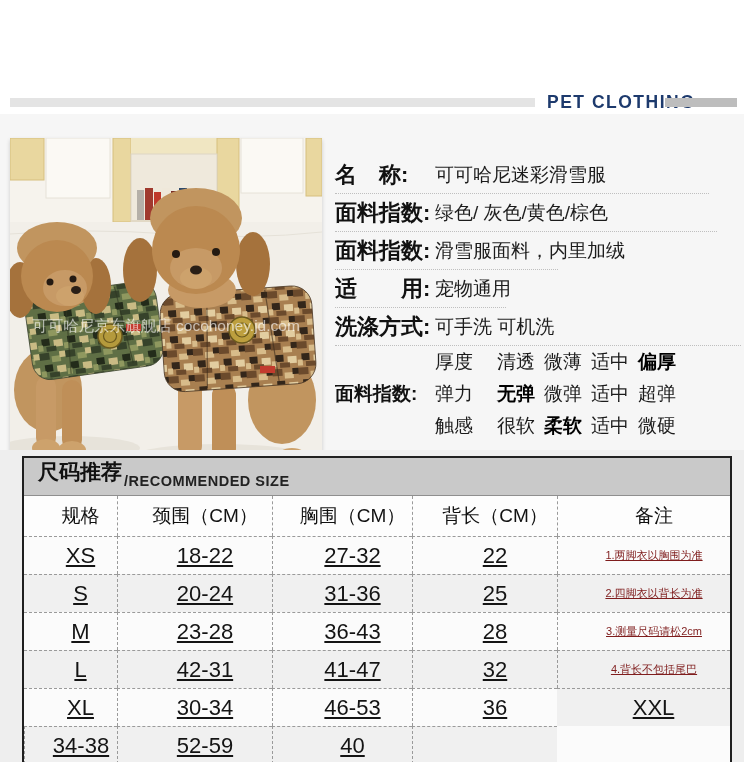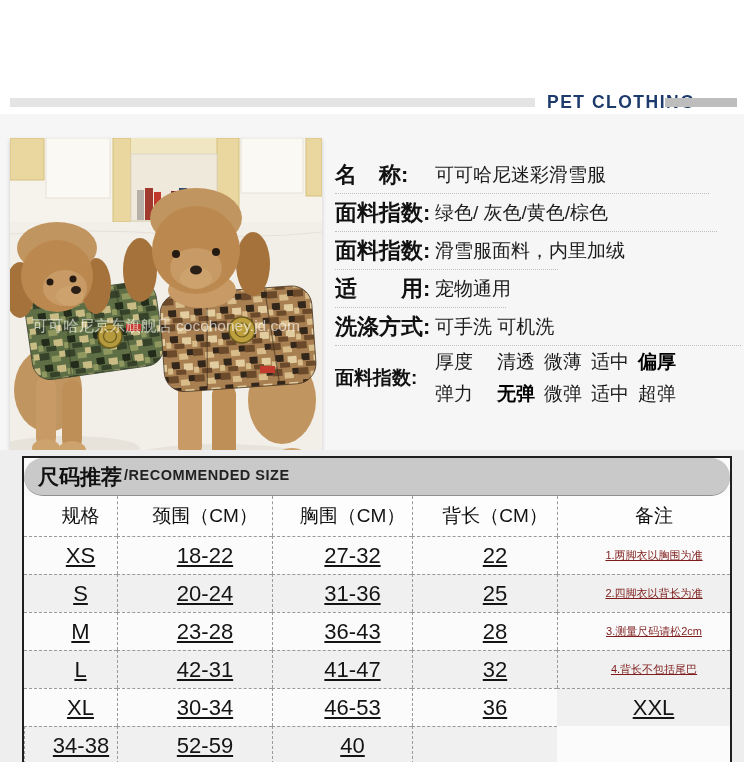--- a/index.html
+++ b/index.html
@@ -43,25 +43,25 @@
   .f-lines{flex:1;}
   .f-line{font-size:19px;line-height:32px;color:#1c1c1c;white-space:nowrap;}
   .f-name{display:inline-block;min-width:42px;margin-right:20px;}
   .f-opt{margin-right:9px;}
   .f-opt.bold{font-weight:bold;color:#000;}
 
   
   .size-section{position:absolute;left:0;top:336px;width:744px;height:312px;background:#eeeeee;}
   .size-table{position:absolute;left:22px;top:6px;width:706px;border:2px solid #1f1f1f;
               background:#fbfbfb;}
-  .st-titlebar{height:37px;background:#c9c9c9;display:flex;align-items:center;padding-left:14px;
-               border-bottom:1px solid #8f8f8f;border-radius:19px;}
+  .st-titlebar{height:37px;background:#c9c9c9;display:flex;align-items:flex-start;padding-left:14px;
+               border-bottom:1px solid #8f8f8f;}
   .st-title-cn{font-size:21px;font-weight:bold;color:#111;}
   .st-title-en{font-size:14.5px;font-weight:bold;color:#222;margin-left:2px;letter-spacing:.5px;
-               align-self:flex-end;padding-bottom:12px;}
+               align-self:flex-end;padding-bottom:6px;}
   .st-grid{display:grid;grid-template-columns:93px 155px 140px 145px auto;}
   .st-cell{display:flex;align-items:center;justify-content:center;
            border-top:1px dashed #9a9a9a;border-left:1px dashed #9a9a9a;
            white-space:nowrap;padding-left:20px;}
   .st-cell.first-col{border-left:none;}
   .st-cell.head{height:40px;border-top:none;font-size:19px;color:#111;background:#fdfdfd;}
   .st-cell.body{height:37px;font-size:22px;color:#141414;text-decoration:underline;}
   .st-cell.size{font-size:22px;}
   .st-cell.note{font-size:11px;color:#7f1d1d;}
   .row-even{background:#fbfbfb;}
@@ -214,20 +214,21 @@
             <span class="d-label">洗涤方式:</span>
             <span class="d-value">可手洗 可机洗</span>
             <span class="d-sep" style="width: 100%;"></span>
           </div>
         </div>
       <div class="fabric">
         <div class="f-label">面料指数:</div>
         <div class="f-lines">
             <div class="f-line"><span class="f-name">厚度</span><span class="f-opt">清透</span><span class="f-opt">微薄</span><span class="f-opt">适中</span><span class="f-opt bold">偏厚</span></div>
             <div class="f-line"><span class="f-name">弹力</span><span class="f-opt bold">无弹</span><span class="f-opt">微弹</span><span class="f-opt">适中</span><span class="f-opt">超弹</span></div>
+            <div class="f-line"><span class="f-name">触感</span><span class="f-opt">很软</span><span class="f-opt bold">柔软</span><span class="f-opt">适中</span><span class="f-opt">微硬</span></div>
           </div>
       </div>
     </div>
 
     <div class="size-section">
       <div class="size-table">
         <div class="st-titlebar">
           <span class="st-title-cn">尺码推荐</span>
           <span class="st-title-en">/RECOMMENDED SIZE</span>
         </div>

